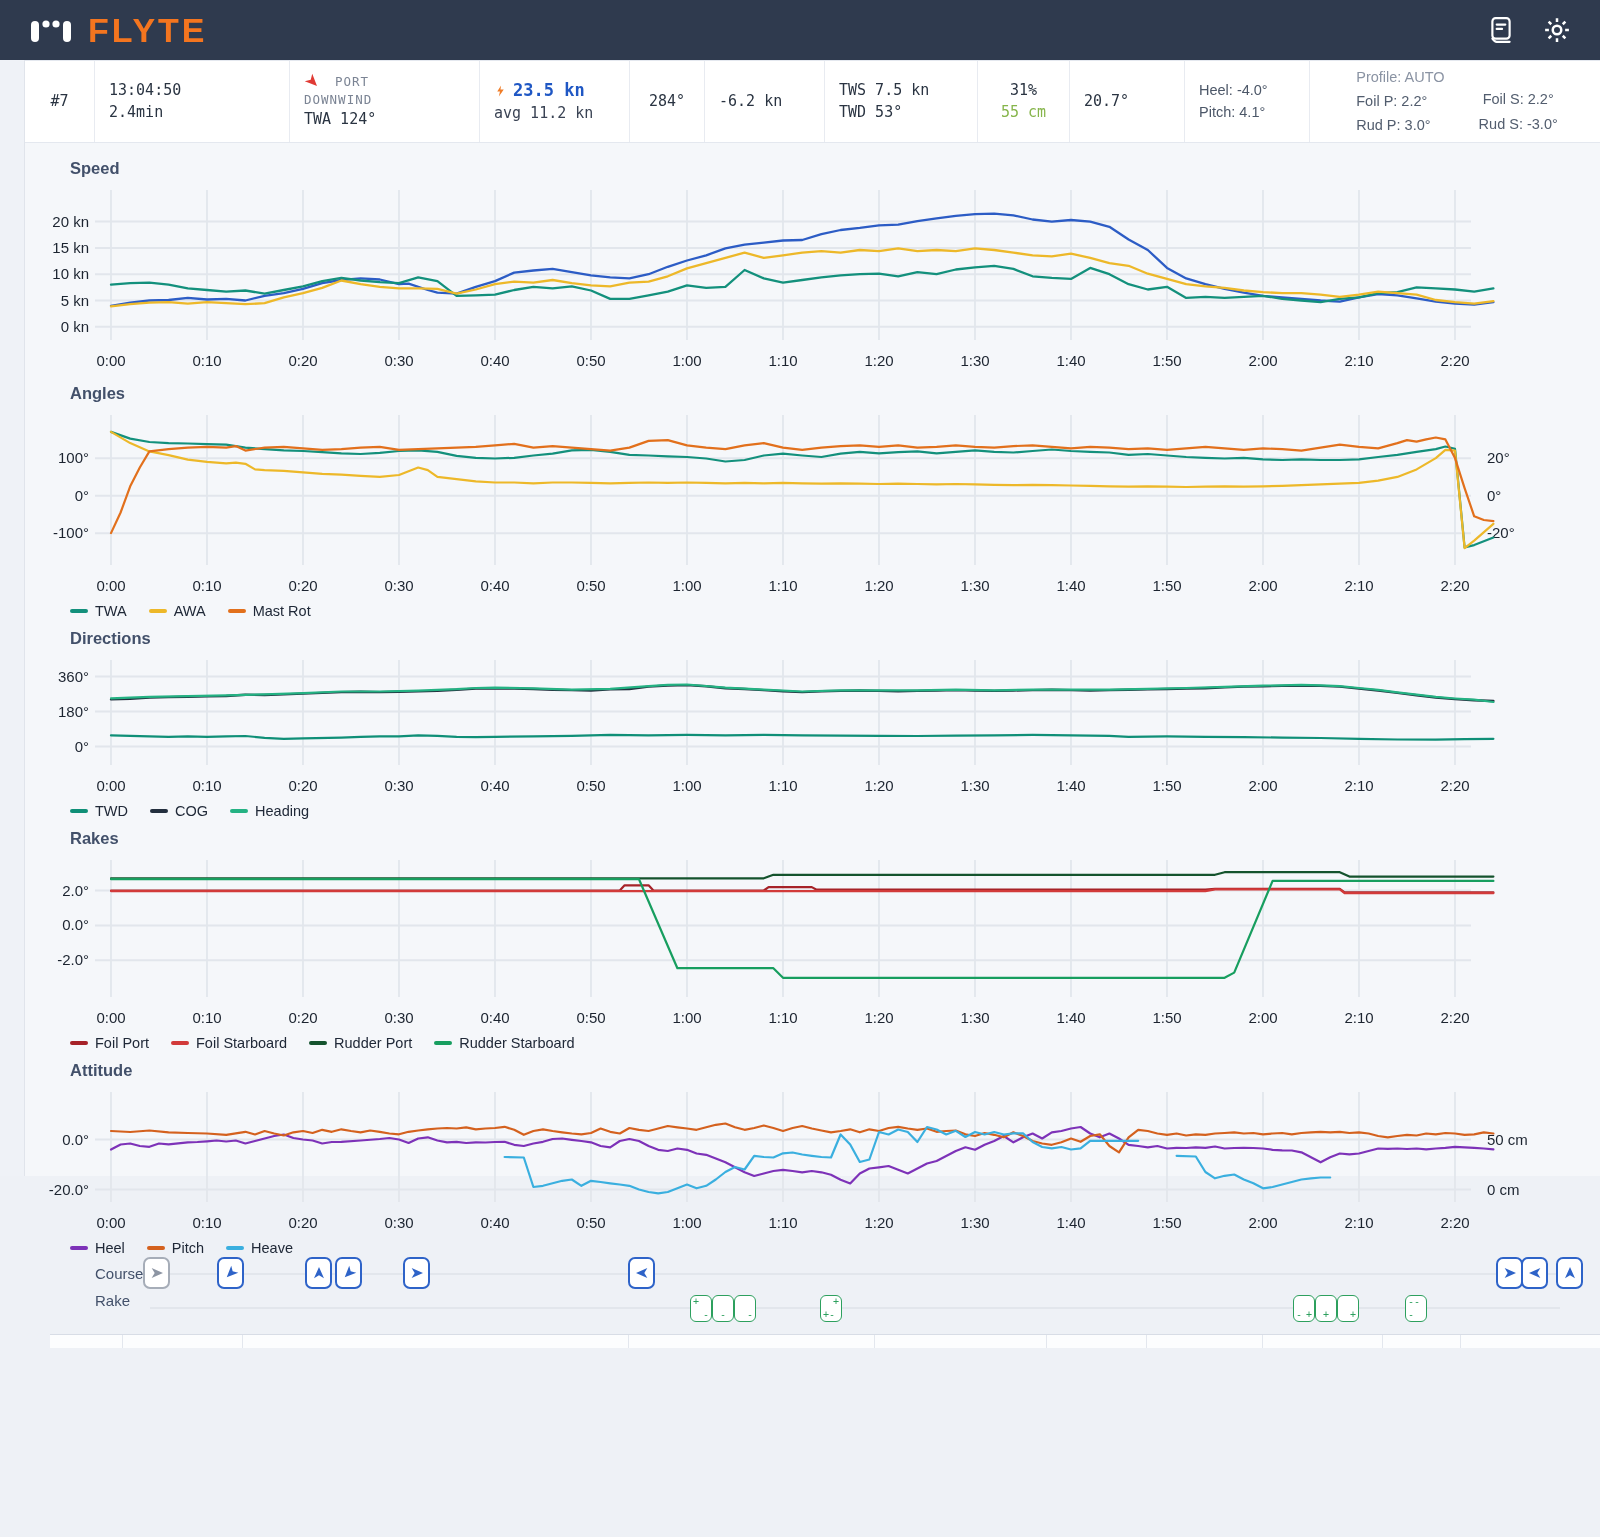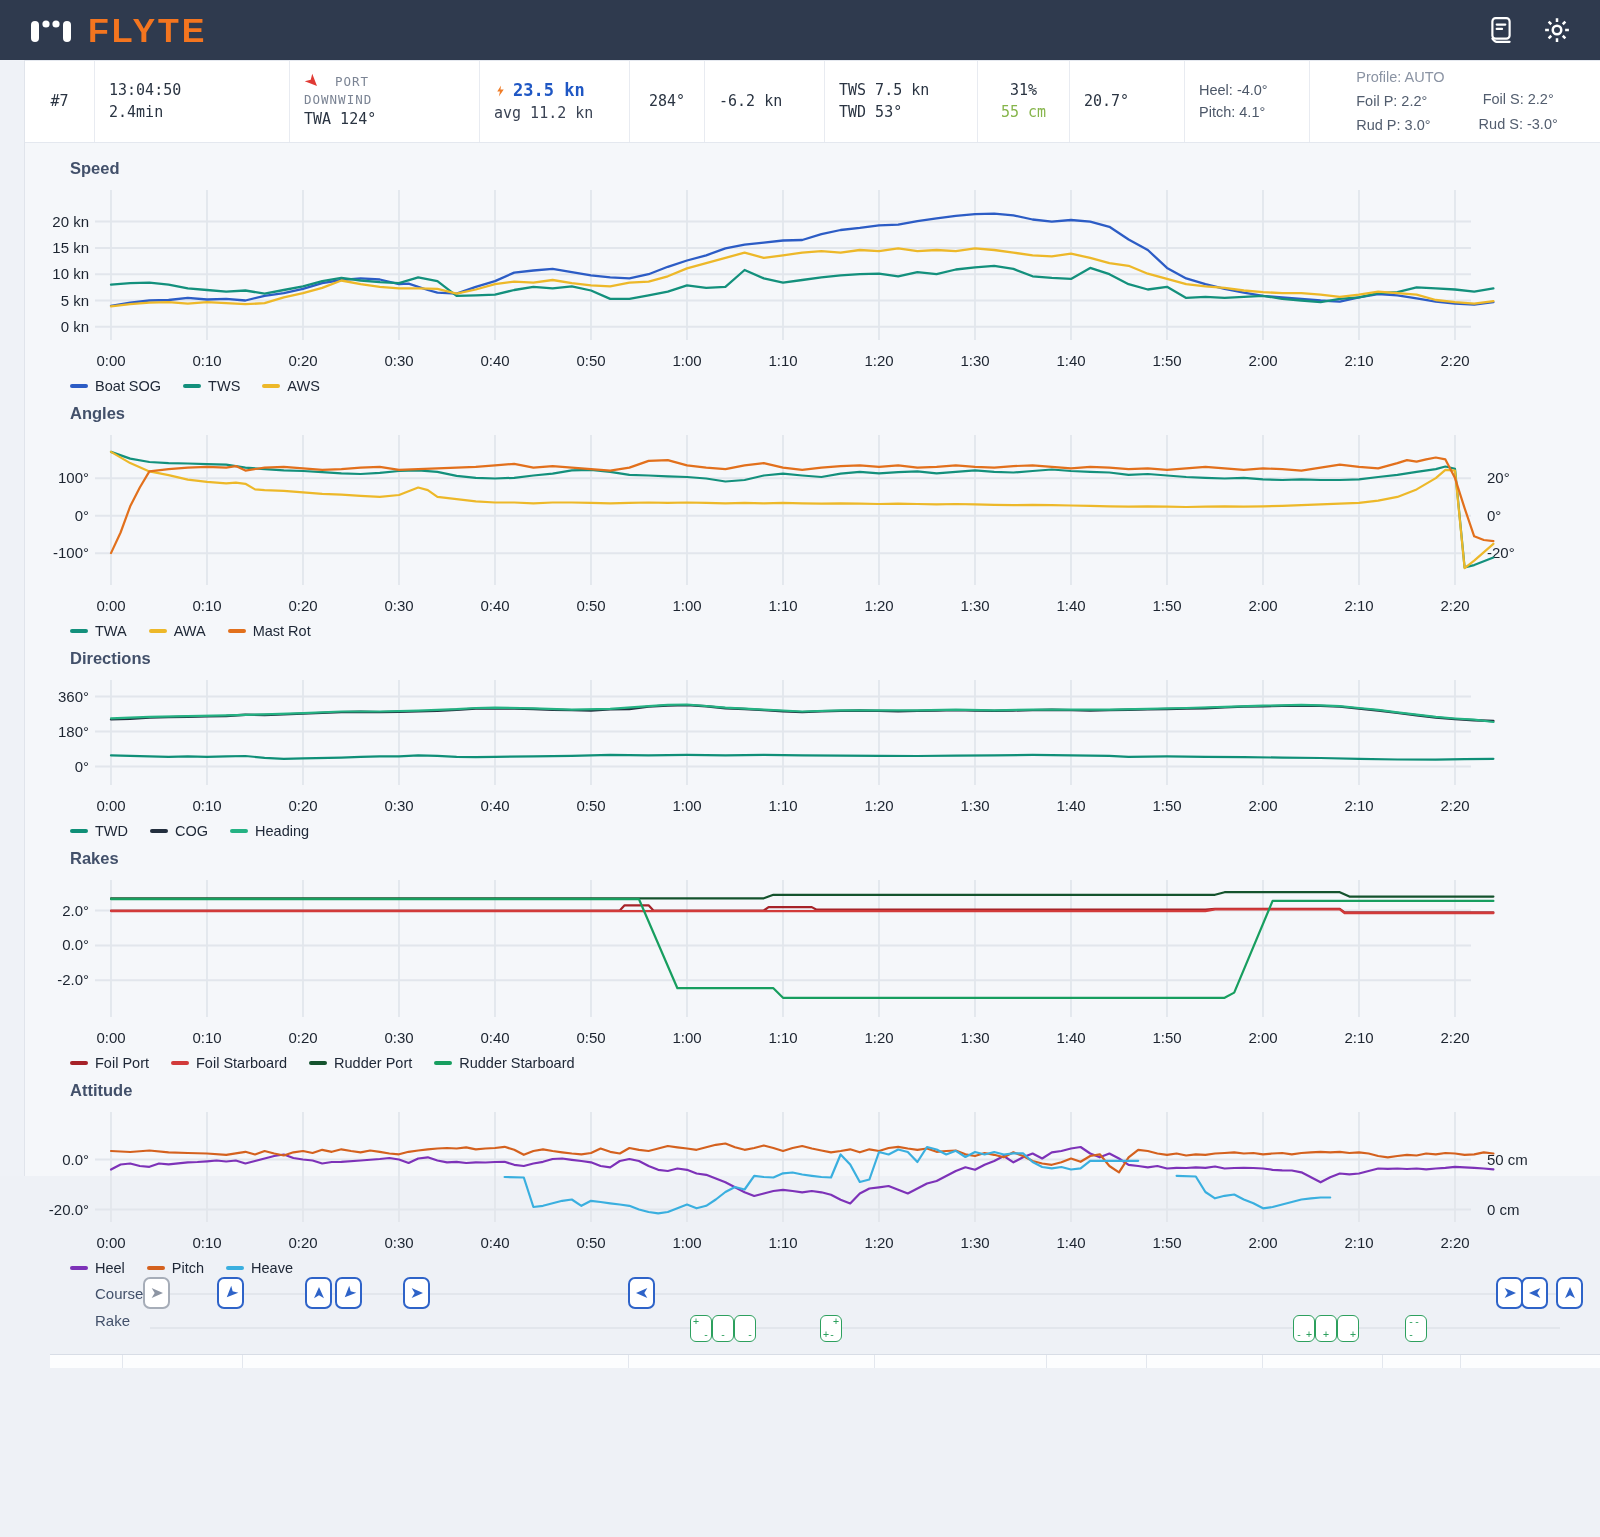--- a/index.html
+++ b/index.html
@@ -199,34 +199,20 @@
             <text x="1046" y="188" text-anchor="middle" style="font:500 15px 'Liberation Sans',sans-serif" fill="#1c2430">1:40</text>
             <text x="1142" y="188" text-anchor="middle" style="font:500 15px 'Liberation Sans',sans-serif" fill="#1c2430">1:50</text>
             <text x="1238" y="188" text-anchor="middle" style="font:500 15px 'Liberation Sans',sans-serif" fill="#1c2430">2:00</text>
             <text x="1334" y="188" text-anchor="middle" style="font:500 15px 'Liberation Sans',sans-serif" fill="#1c2430">2:10</text>
             <text x="1430" y="188" text-anchor="middle" style="font:500 15px 'Liberation Sans',sans-serif" fill="#1c2430">2:20</text>
             <polyline points="86.0,127.8 105.2,124.6 124.4,122.5 143.6,122.0 162.8,119.9 182.0,121.5 201.2,120.9 220.4,122.5 239.6,117.8 258.8,115.2 278.0,110.9 297.2,105.2 316.4,102.0 335.6,100.4 354.8,101.5 374.0,106.2 383.6,105.7 402.8,112.0 412.4,114.6 431.6,115.7 450.8,108.8 470.0,103.1 489.2,94.6 508.4,92.5 527.6,90.9 546.8,94.1 566.0,97.3 585.2,99.4 604.4,100.4 623.6,96.2 642.8,88.8 662.0,82.5 681.2,77.3 700.4,70.4 719.6,66.7 738.8,64.6 758.0,62.5 777.2,62.0 796.4,56.2 815.6,52.0 834.8,49.9 854.0,47.3 873.2,46.7 892.4,43.1 911.6,40.4 930.8,37.8 950.0,36.2 969.2,35.7 988.4,37.3 1007.6,41.5 1026.8,43.6 1046.0,42.0 1065.2,43.6 1084.4,48.8 1103.6,61.5 1122.8,72.0 1142.0,89.9 1161.2,100.4 1180.4,106.2 1199.6,110.9 1218.8,114.6 1238.0,117.8 1257.2,119.4 1276.4,120.9 1295.6,122.5 1314.8,123.6 1334.0,119.4 1353.2,116.2 1372.4,117.3 1391.6,120.4 1410.8,123.6 1430.0,125.7 1449.2,126.7 1468.4,124.1" fill="none" stroke="#2c5cc5" stroke-width="2.3" stroke-linejoin="round" stroke-linecap="round"></polyline>
             <polyline points="86.0,106.7 105.2,105.2 124.4,104.6 143.6,106.7 162.8,110.4 182.0,112.0 201.2,113.6 220.4,112.5 239.6,115.7 258.8,112.0 278.0,108.3 297.2,103.1 316.4,99.9 335.6,102.5 354.8,104.1 374.0,105.2 393.2,99.4 412.4,103.1 431.6,117.8 450.8,117.3 470.0,116.7 489.2,112.0 508.4,108.8 527.6,110.4 546.8,108.3 566.0,112.5 585.2,120.9 604.4,120.9 623.6,117.3 642.8,113.6 662.0,107.3 681.2,109.9 700.4,108.8 719.6,92.0 738.8,100.4 758.0,104.6 777.2,102.0 796.4,99.4 815.6,97.3 834.8,96.2 854.0,95.7 873.2,98.3 892.4,94.1 911.6,96.2 930.8,91.5 950.0,89.4 969.2,87.8 988.4,90.9 1007.6,98.3 1026.8,99.9 1046.0,100.9 1065.2,89.9 1084.4,96.2 1103.6,106.2 1122.8,111.5 1142.0,108.8 1161.2,119.9 1180.4,118.8 1199.6,119.9 1218.8,118.8 1238.0,117.8 1257.2,120.9 1276.4,122.5 1295.6,124.1 1314.8,120.9 1334.0,119.4 1353.2,115.2 1372.4,114.1 1391.6,109.4 1410.8,110.4 1430.0,111.5 1449.2,113.6 1468.4,110.4" fill="none" stroke="#13907c" stroke-width="2.3" stroke-linejoin="round" stroke-linecap="round"></polyline>
             <polyline points="86.0,128.3 105.2,126.2 124.4,124.6 143.6,124.1 162.8,125.7 182.0,124.1 201.2,125.2 220.4,126.2 239.6,125.2 258.8,119.4 278.0,115.2 297.2,109.9 316.4,102.5 335.6,106.2 354.8,108.8 374.0,110.4 393.2,110.4 412.4,110.9 431.6,115.7 450.8,111.5 470.0,106.2 489.2,103.6 508.4,104.6 527.6,102.0 546.8,105.2 566.0,107.3 585.2,108.3 604.4,104.6 623.6,103.6 642.8,98.3 662.0,90.4 681.2,85.2 700.4,79.9 719.6,74.6 738.8,79.9 758.0,77.3 777.2,74.6 796.4,73.1 815.6,74.6 834.8,72.0 854.0,73.1 873.2,70.4 892.4,73.1 911.6,72.0 930.8,73.1 950.0,70.4 969.2,72.0 988.4,74.6 1007.6,77.3 1026.8,78.3 1046.0,75.7 1065.2,79.9 1084.4,85.2 1103.6,87.8 1122.8,95.7 1142.0,100.9 1161.2,106.2 1180.4,108.3 1199.6,109.9 1218.8,112.5 1238.0,114.1 1257.2,115.2 1276.4,115.2 1295.6,116.7 1314.8,118.8 1334.0,116.7 1353.2,113.6 1372.4,115.2 1391.6,116.7 1410.8,122.0 1430.0,124.1 1449.2,125.7 1468.4,123.1" fill="none" stroke="#edb829" stroke-width="2.3" stroke-linejoin="round" stroke-linecap="round"></polyline>
           </svg>
         </div>
-        <div class="legend">
-          <div class="legend-item">
-            <span class="legend-swatch" style="background: rgb(44, 92, 197);"></span>
-            <span>Boat SOG</span>
-          </div>
-          <div class="legend-item">
-            <span class="legend-swatch" style="background: rgb(19, 144, 124);"></span>
-            <span>TWS</span>
-          </div>
-          <div class="legend-item">
-            <span class="legend-swatch" style="background: rgb(237, 184, 41);"></span>
-            <span>AWS</span>
-          </div>
-        </div>
     </div>
     <div class="chart-section">
       <div class="chart-title">Angles</div>
       <div>
           <svg class="chart" width="1540" height="196">
             <line x1="86" y1="12" x2="86" y2="162" stroke="#e2e6ec" stroke-width="1.8"></line>
             <line x1="182" y1="12" x2="182" y2="162" stroke="#e2e6ec" stroke-width="1.8"></line>
             <line x1="278" y1="12" x2="278" y2="162" stroke="#e2e6ec" stroke-width="1.8"></line>
             <line x1="374" y1="12" x2="374" y2="162" stroke="#e2e6ec" stroke-width="1.8"></line>
             <line x1="470" y1="12" x2="470" y2="162" stroke="#e2e6ec" stroke-width="1.8"></line>

